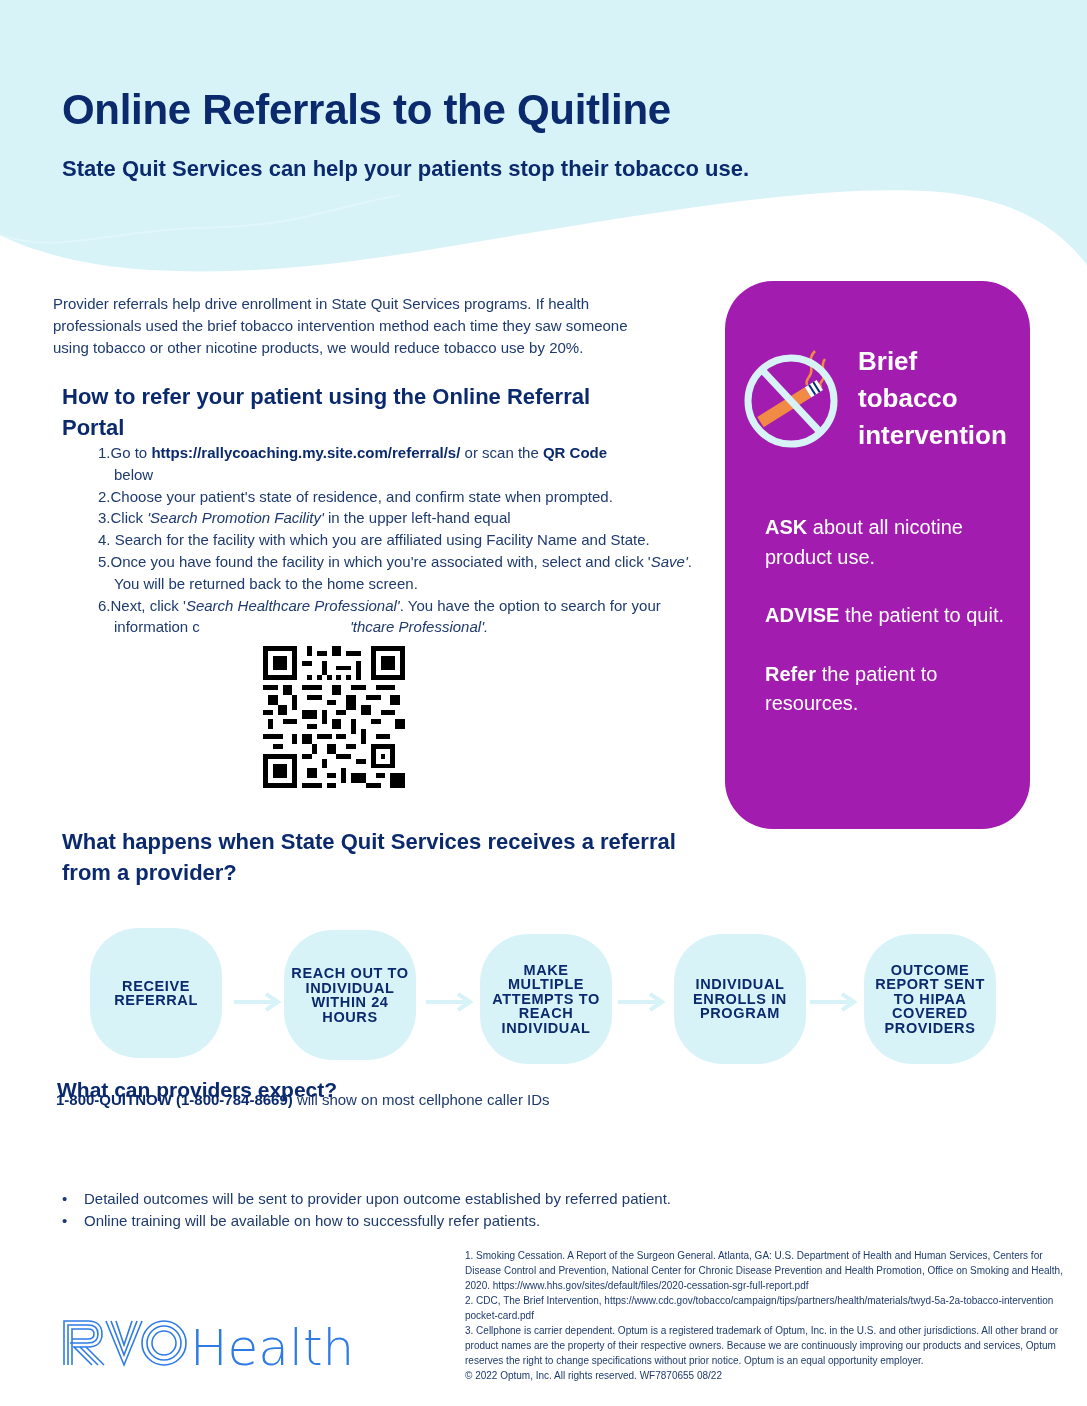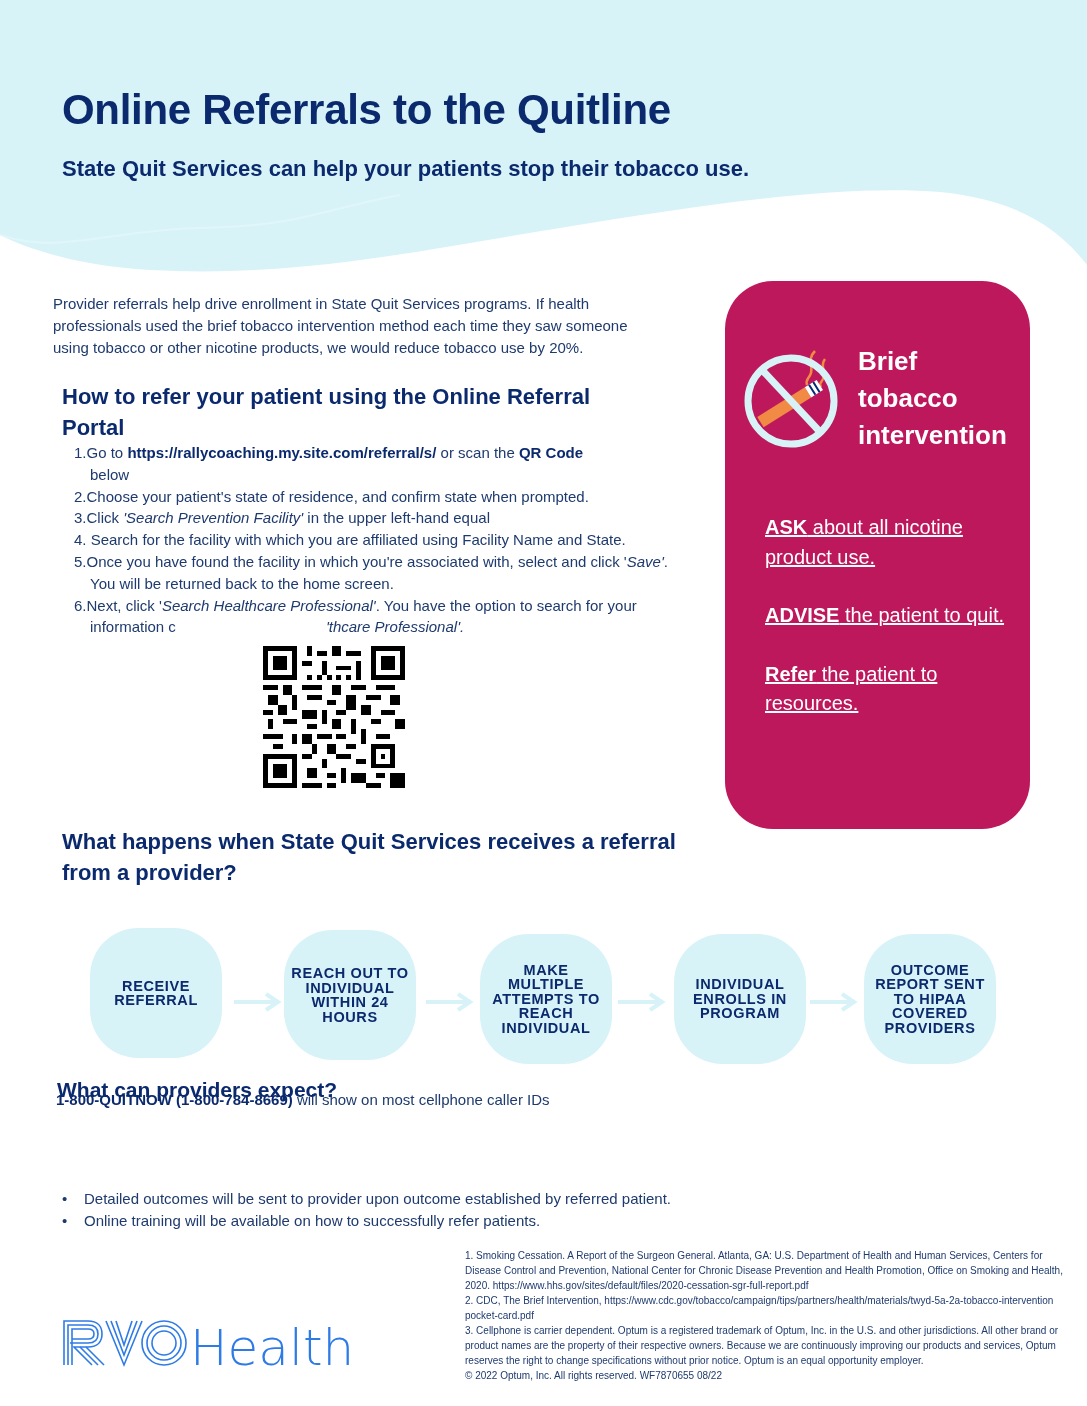--- a/index.html
+++ b/index.html
@@ -7,30 +7,30 @@
     body { position: relative; font-family: "Liberation Sans", sans-serif; color: #0b2a6e; }
 
     .hero-bg { position: absolute; left: 0; top: 0; width: 1087px; height: 290px; }
     .title { position: absolute; left: 62px; top: 86px; font-size: 42px; font-weight: 700; color: #0b2a6e; letter-spacing: -0.3px; }
     .subtitle { position: absolute; left: 62px; top: 156px; font-size: 22px; font-weight: 700; color: #0b2a6e; }
 
     .intro { position: absolute; left: 53px; top: 293px; width: 610px; font-size: 15px; line-height: 22px; color: #1e3a6e; }
     .h2 { position: absolute; font-size: 22px; font-weight: 700; color: #0b2a6e; line-height: 31px; }
     .h2.how { left: 62px; top: 381px; width: 560px; }
     .steps { position: absolute; left: 74px; top: 442px; width: 620px; font-size: 15px; line-height: 21.8px; color: #1e3a6e; list-style: none; }
-    .steps li { padding-left: 16px; text-indent: -16px; }
+    .steps li { padding-left: 16px; text-indent: -16px; margin-left: 24px; }
     .steps b { color: #0b2a6e; }
     .steps i { font-style: italic; }
 
     .qr { position: absolute; left: 263px; top: 646px; width: 142px; height: 142px; background: #fff; }
 
-    .card { position: absolute; left: 725px; top: 281px; width: 305px; height: 548px; background: #be185d; border-radius: 48px; color: #fff; }
+    .card { position: absolute; left: 725px; top: 281px; width: 305px; height: 548px; background: #a21caf; border-radius: 48px; color: #fff; }
     .card .icon { position: absolute; left: 16px; top: 60px; width: 100px; height: 110px; }
     .card .ctitle { position: absolute; left: 133px; top: 62px; font-size: 26px; font-weight: 700; line-height: 37px; color: #fff; }
-    .card .cbody { position: absolute; left: 40px; top: 232px; width: 250px; font-size: 20px; line-height: 29.5px; color: #fff; text-decoration: underline; }
+    .card .cbody { position: absolute; left: 40px; top: 232px; width: 250px; font-size: 20px; line-height: 29.5px; color: #fff; }
     .card .cbody p { margin-bottom: 29px; }
 
     .h2.what { left: 62px; top: 826px; width: 620px; }
 
     .flow { position: absolute; left: 90px; top: 928px; width: 920px; height: 140px; }
     .node { position: absolute; width: 132px; height: 130px; background: #d8f3f8; border-radius: 48px; display: flex; align-items: center; justify-content: center; text-align: center; font-size: 14.5px; font-weight: 700; line-height: 14.5px; color: #0b2a6e; letter-spacing: 0.6px; padding: 6px; }
     .arrow { position: absolute; width: 50px; height: 20px; }
 
     .phone { position: absolute; left: 56px; top: 1091px; font-size: 15px; color: #1e3a6e; }
     .phone b { color: #0b2a6e; }
@@ -54,21 +54,21 @@
 <h1 class="title">Online Referrals to the Quitline</h1>
 <h2 class="subtitle">State Quit Services can help your patients stop their tobacco use.</h2>
 
 <p class="intro">Provider referrals help drive enrollment in State Quit Services programs. If health professionals used the brief tobacco intervention method each time they saw someone using tobacco or other nicotine products, we would reduce tobacco use by 20%.</p>
 
 <h3 class="h2 how">How to refer your patient using the Online Referral Portal</h3>
 
 <ol class="steps">
   <li><span>1.</span><span>Go to </span><b>https://rallycoaching.my.site.com/referral/s/</b><span> or scan the </span><b>QR Code</b><br><span> below</span></li>
   <li><span>2.</span><span>Choose your patient's state of residence, and confirm state when prompted.</span></li>
-  <li><span>3.</span><span>Click </span><i>'Search Prevention Facility'</i><span> in the upper left-hand equal</span></li>
+  <li><span>3.</span><span>Click </span><i>'Search Promotion Facility'</i><span> in the upper left-hand equal</span></li>
   <li><span>4.</span><span> Search for the facility with which you are affiliated using Facility Name and State.</span></li>
   <li><span>5.</span><span>Once you have found the facility in which you're associated with, select and click '</span><i>Save'</i><span>.  You will be returned back to the home screen.</span></li>
   <li><span>6.</span><span>Next, click '</span><i>Search Healthcare Professional'</i><span>. You have the option to search for your information c</span><span style="display:inline-block;width:150px"></span><i>'thcare Professional'.</i></li>
 </ol>
 
 <svg class="qr" viewBox="0 0 29 29" shape-rendering="crispEdges">
   <rect width="29" height="29" fill="#fff"></rect>
   <g fill="#000">
 
     <rect x="0" y="0" width="7" height="7"></rect>

